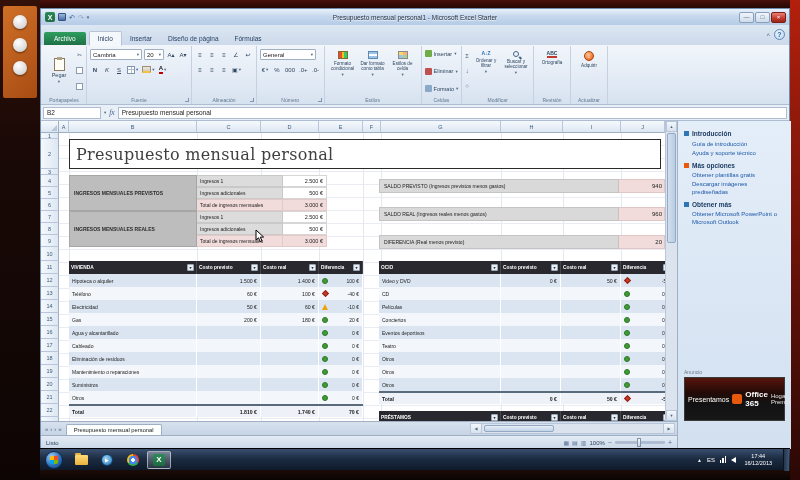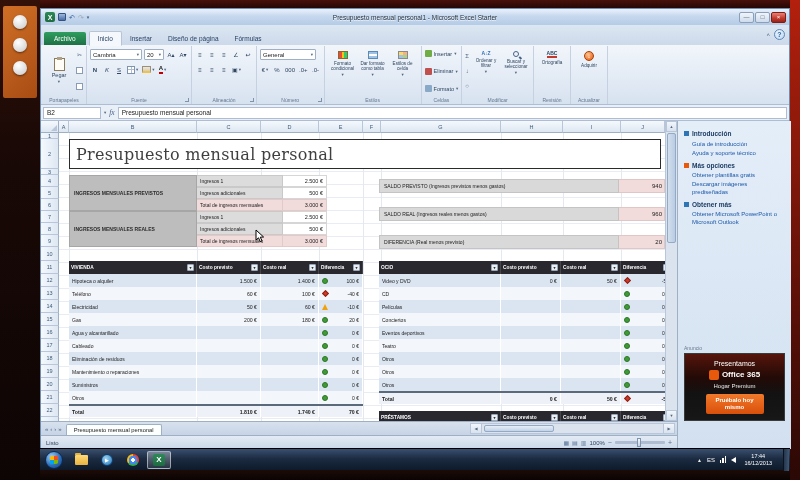--- a/index.html
+++ b/index.html
@@ -169,21 +169,21 @@
 .zslider{width:50px;height:3px;background:#aebdd1;position:relative;border-radius:1px;}
 .zthumb{position:absolute;left:22px;top:-3px;width:4px;height:9px;background:linear-gradient(#f4f8fc,#c6d4e6);border:1px solid #7e94ad;}
 .zpm{font-size:7px;color:#5a7396;line-height:1;}
 
 .taskpane{position:absolute;left:636px;top:0;width:114px;height:328px;background:linear-gradient(#e4eef9,#d2e0f0);border-left:1px solid #9fb0c4;padding:6px 6px 4px;display:flex;flex-direction:column;font-size:6px;overflow:hidden;}
 .tp-head{display:flex;align-items:center;gap:3px;color:#17375e;font-weight:bold;font-size:6.5px;margin:3px 0 2px;}
 .tp-bullet{width:5px;height:5px;background:#2e75b5;flex:none;}
 .tp-bullet.b2{background:#e8590c;}
 .tp-link{color:#1d58a8;margin:1.5px 0 1.5px 8px;line-height:1.25;}
 .tp-ad-label{margin-top:auto;font-size:5px;color:#6b7b8d;margin-bottom:2px;}
-.ad{background:linear-gradient(180deg,#56150c,#230a06 35%,#121212 60%,#171717);border:1px solid #3a3a3a;padding:6px 3px;display:flex;flex-direction:column;align-items:center;gap:3px;margin-bottom:24px;}
+.ad{background:linear-gradient(180deg,#56150c,#230a06 35%,#121212 60%,#171717);border:1px solid #3a3a3a;padding:6px 3px;display:flex;flex-direction:row;align-items:center;gap:3px;margin-bottom:24px;}
 .ad-intro{color:#fff;font-size:7px;}
 .ad-brand{display:flex;align-items:center;gap:3px;color:#fff;font-weight:bold;font-size:8px;}
 .ad-logo{width:10px;height:10px;background:#e8590c;border-radius:2px;flex:none;}
 .ad-product{color:#e8e8e8;font-size:6px;}
 .ad-btn{background:linear-gradient(#f07a2b,#d94f0a);color:#fff;font-size:6px;font-weight:bold;padding:3px 5px;border-radius:2px;text-align:center;width:58px;margin-top:2px;line-height:1.2;}
 
 
 .taskbar{position:absolute;left:0;top:440px;width:750px;height:22px;background:linear-gradient(#3a5070,#1c2c42 45%,#0e1a2b);border-top:1px solid #000;display:flex;align-items:center;padding-left:3px;}
 .orb{width:18px;height:18px;border-radius:50%;background:radial-gradient(circle at 35% 30%,#9fd0f5,#2f6fb8 55%,#123d78);border:1px solid #0a2a55;display:flex;align-items:center;justify-content:center;margin:0 5px 0 2px;flex:none;}
 .orb-flag{width:8px;height:8px;border-radius:1px;background:conic-gradient(#f25022 0 25%,#7fba00 0 50%,#00a4ef 0 75%,#ffb900 0);transform:skewY(-6deg);}

